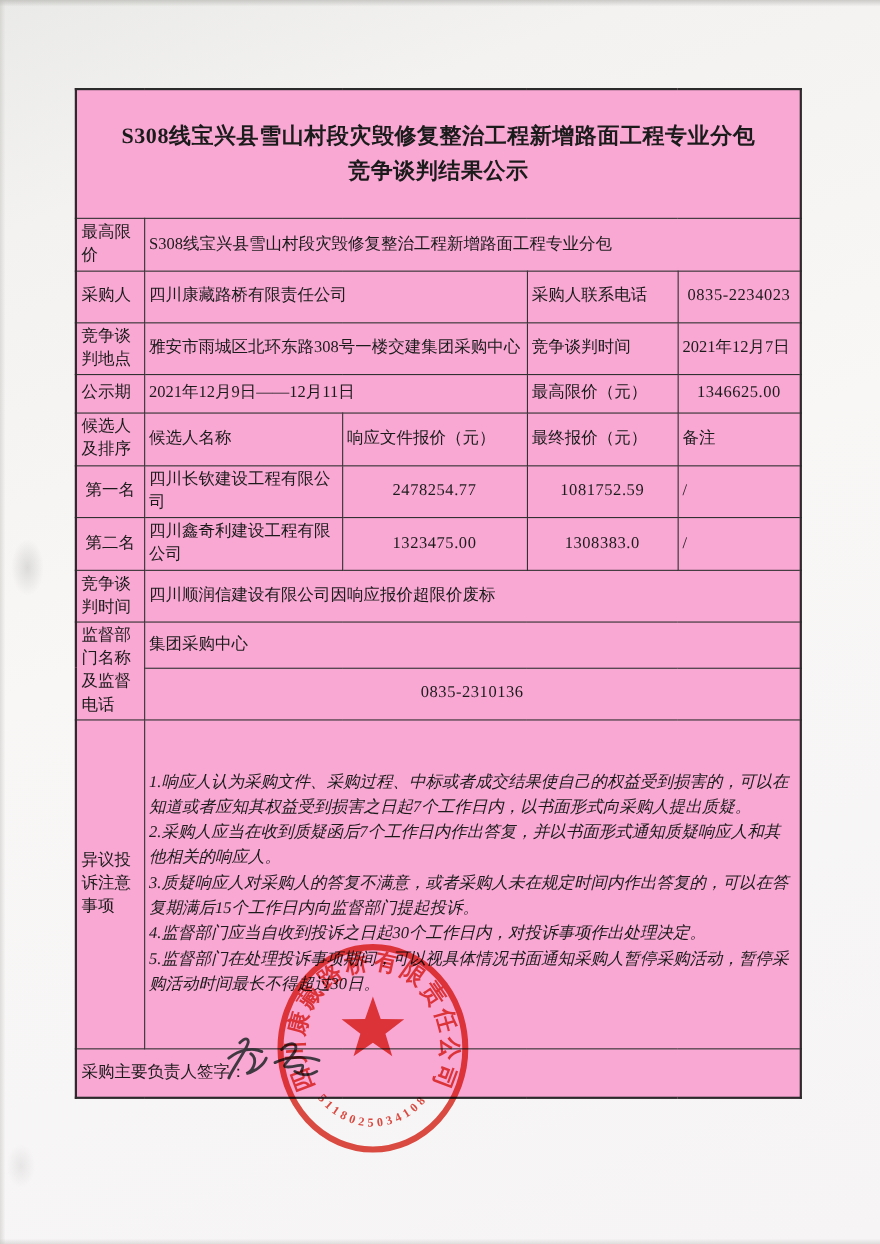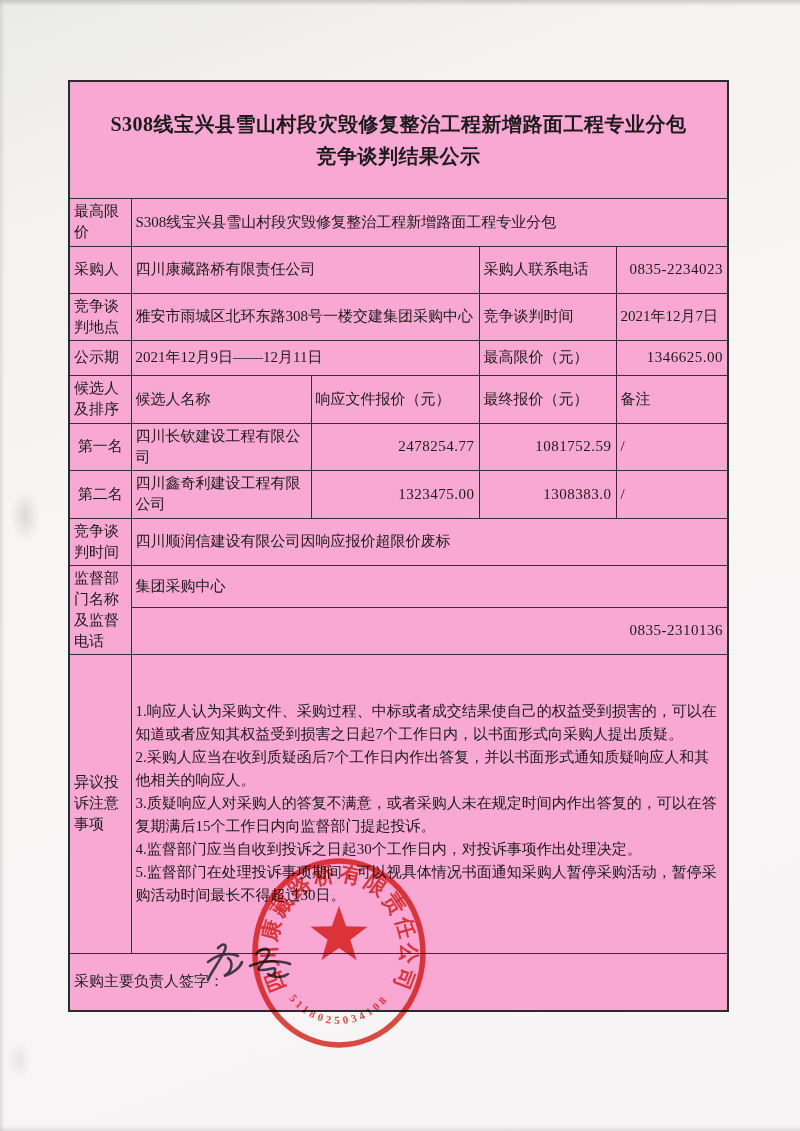--- a/index.html
+++ b/index.html
@@ -36,22 +36,22 @@
     padding: 2px 4px;
     vertical-align: middle;
     overflow: hidden;
   }
   td.title-cell { text-align: center; }
   .doc-title { font-size: 20px; font-weight: bold; line-height: 32px; letter-spacing: .5px; }
   td.lbl { padding-left: 6px; word-break: break-all; }
   td.rank { text-align: center; }
   td.l { text-align: left; padding-left: 9px; }
   td.c { text-align: left; }
-  td.num { text-align: right; font-size: 14px; letter-spacing: .5px; }
-  td.objection-cell { padding: 8px 10px; }
+  td.num { text-align: center; font-size: 14px; letter-spacing: .5px; }
+  td.objection-cell { padding: 8px 10px; font-style: italic; }
   td.objection-cell p { margin: 0; font-size: 15px; line-height: 23px; text-align: left; }
   td.sign-cell { padding-left: 7px; font-size: 15.5px; }
 
   .seal { position: absolute; left: 246px; top: 854px; width: 186px; height: 198px;
     opacity: .88; mix-blend-mode: multiply; pointer-events: none; }
   .seal text { font-family: "Liberation Serif", "DejaVu Serif", serif; }
   .signature-svg { position: absolute; left: 198px; top: 934px; width: 125px; height: 54px;
     pointer-events: none; }
 </style>
 </head>
@@ -150,21 +150,21 @@
       <td class="lbl">异议投诉注意事项</td>
       <td colspan="4" class="objection-cell">
         <p>1.响应人认为采购文件、采购过程、中标或者成交结果使自己的权益受到损害的，可以在知道或者应知其权益受到损害之日起7个工作日内，以书面形式向采购人提出质疑。</p>
         <p>2.采购人应当在收到质疑函后7个工作日内作出答复，并以书面形式通知质疑响应人和其他相关的响应人。</p>
         <p>3.质疑响应人对采购人的答复不满意，或者采购人未在规定时间内作出答复的，可以在答复期满后15个工作日内向监督部门提起投诉。</p>
         <p>4.监督部门应当自收到投诉之日起30个工作日内，对投诉事项作出处理决定。</p>
         <p>5.监督部门在处理投诉事项期间，可以视具体情况书面通知采购人暂停采购活动，暂停采购活动时间最长不得超过30日。</p>
       </td>
     </tr>
 
-    <tr style="height:58px">
+    <tr style="height:45px">
       <td colspan="5" class="sign-cell">采购主要负责人签字：</td>
     </tr>
   </tbody>
     </table>
 
   <svg class="signature-svg" viewBox="0 0 125 54">
     <g fill="none" stroke="#2e2e33" stroke-width="2.6" stroke-linecap="round" opacity="0.9">
       <path d="M20,14 C26,8 30,10 26,18 C21,28 12,40 10,46"></path>
       <path d="M10,28 C20,20 32,18 40,22"></path>
       <path d="M30,24 C36,28 34,38 26,42 C34,40 42,34 44,28"></path>

